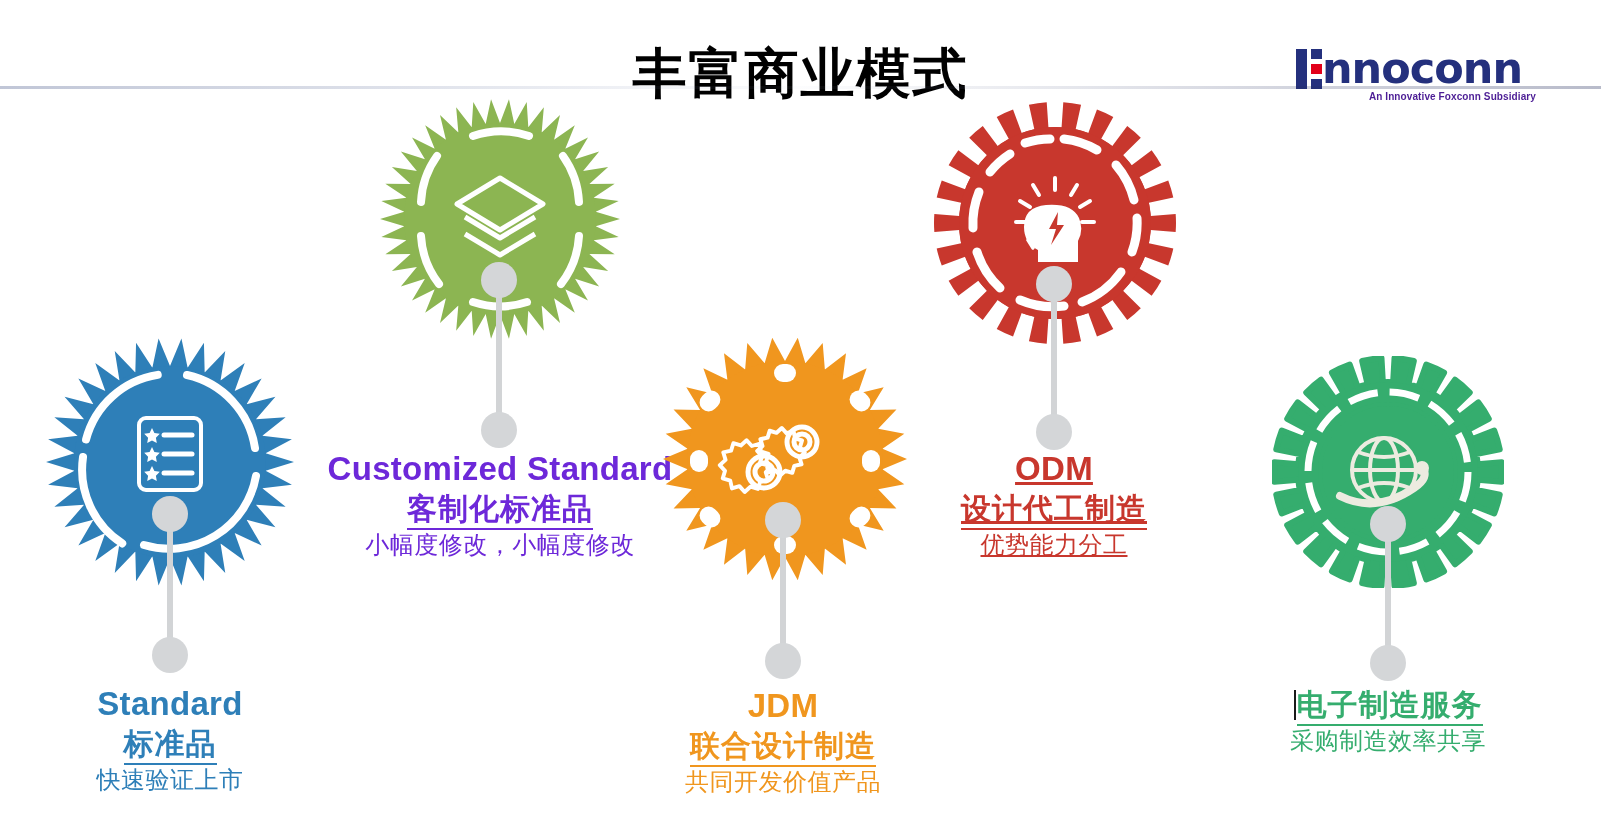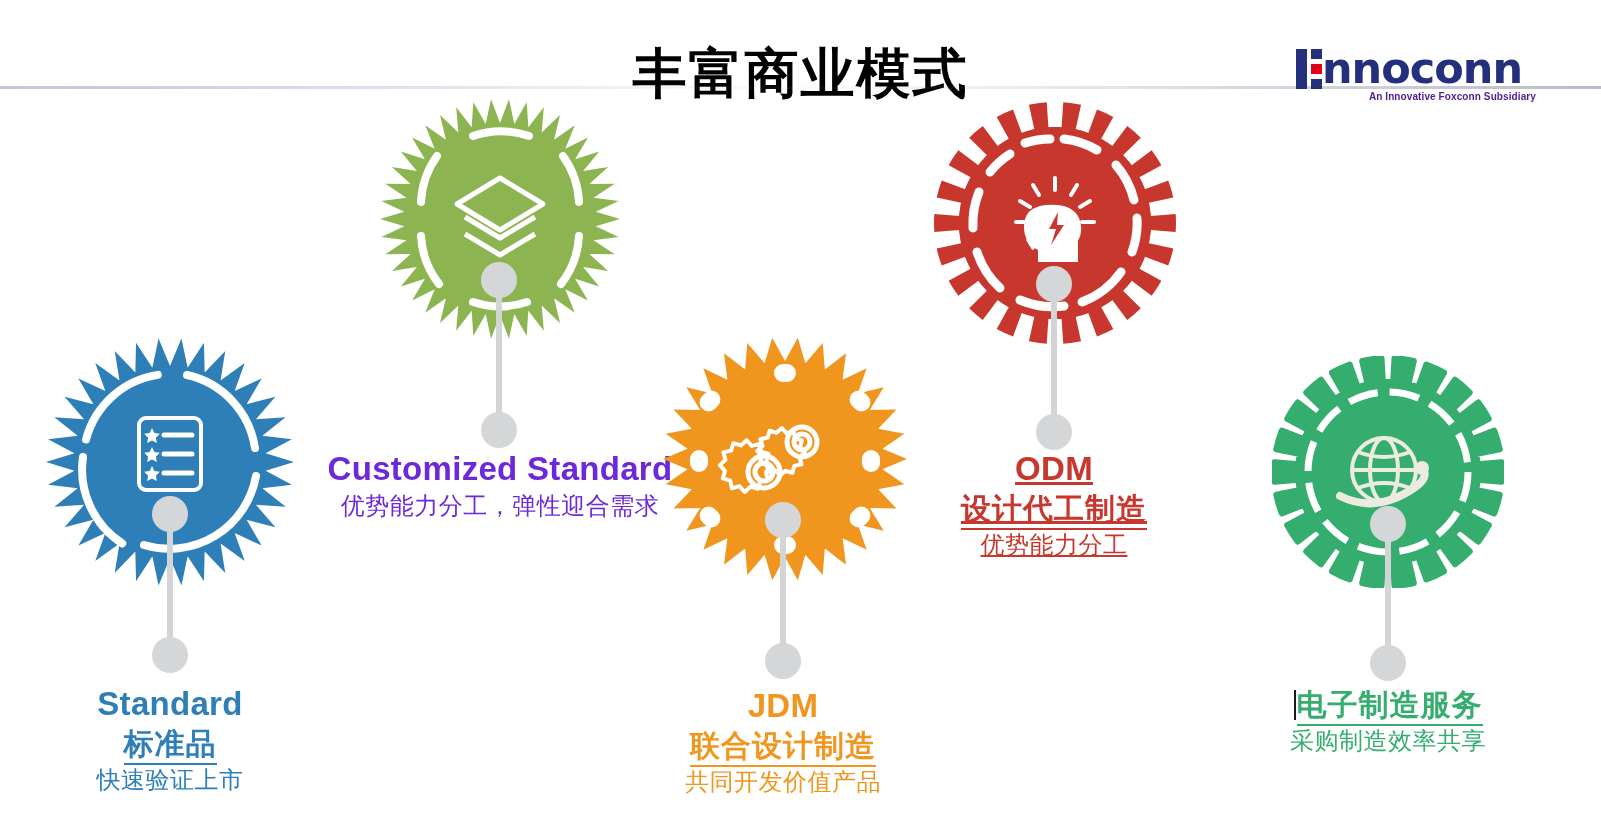--- a/index.html
+++ b/index.html
@@ -153,21 +153,22 @@
           <path d="M88 138 L123 159 L158 138"></path>
         </g>
       </svg>
     </div>
     <div class="stem" style="left:496px; top:276px; height:160px;"></div>
     <div class="dot" style="left:481px; top:262px;"></div>
     <div class="dot" style="left:481px; top:412px;"></div>
 
     <div class="labels" style="left:305px; top:448px; width:390px; color:#6d28d9;">
       <div class="lbl-en">Customized Standard</div>
-      <div class="lbl-sub">优势能力分工，弹性迎合需求</div>
+      <div class="lbl-cn"><span class="u">客制化标准品</span></div>
+      <div class="lbl-sub">小幅度修改，小幅度修改</div>
     </div>
   </div>
 
   <div class="node">
     <div class="gear-wrap" style="left:662px; top:336px;">
       <svg class="gear-svg" width="246" height="246" viewBox="0 0 246 246">
         <g id="jdm-burst">
             <path d="M 123 25 L 135.75247251865372 1.6683287650706546 L 143.37534570014043 27.141535128087057 L 160.7000733137436 6.97110501199127 L 162.86019102142842 33.472545151025116 L 184 17.344900738298477 L 180.60295472466237 43.716334551255144 L 204.6339339757807 32.3363312917579 L 195.82819289678463 57.4252005768319 L 221.7000733137436 51.29019922031827 L 207.87048957087498 74 L 234.4525458323973 73.37812954475237 L 216.20353859692506 92.71633455125516 L 242.3340072895243 97.63477372023338 L 220.4631457460908 112.75621059976997 L 245 123 L 220.4631457460908 133.24378940023004 L 242.3340072895243 148.36522627976663 L 216.20353859692506 153.28366544874484 L 234.45254583239733 172.62187045524763 L 207.870489570875 172 L 221.7000733137436 194.70980077968173 L 195.82819289678466 188.5747994231681 L 204.63393397578068 213.66366870824214 L 180.60295472466237 202.28366544874484 L 184 228.65509926170154 L 162.8601910214284 212.5274548489749 L 160.7000733137436 239.02889498800874 L 143.3753457001404 218.85846487191296 L 135.75247251865375 244.33167123492933 L 123 221 L 110.24752748134627 244.33167123492933 L 102.6246542998596 218.85846487191296 L 85.29992668625637 239.02889498800872 L 83.13980897857161 212.5274548489749 L 61.99999999999997 228.65509926170148 L 65.39704527533765 202.28366544874484 L 41.36606602421929 213.66366870824208 L 50.171807103215386 188.57479942316812 L 24.299926686256427 194.70980077968176 L 38.129510429125034 172.00000000000003 L 11.54745416760268 172.6218704552476 L 29.796461403074957 153.28366544874484 L 3.66599271047572 148.3652262797667 L 25.536854253909212 133.2437894002301 L 1 123.00000000000001 L 25.536854253909212 112.75621059976991 L 3.66599271047572 97.63477372023334 L 29.796461403074943 92.71633455125516 L 11.547454167602666 73.37812954475243 L 38.12951042912502 73.99999999999999 L 24.2999266862564 51.290199220318286 L 50.1718071032154 57.425200576831855 L 41.36606602421922 32.33633129175797 L 65.39704527533763 43.71633455125516 L 61.99999999999994 17.34490073829852 L 83.1398089785716 33.4725451510251 L 85.2999266862564 6.97110501199127 L 102.62465429985954 27.141535128087057 L 110.24752748134618 1.6683287650706546 L 122.99999999999999 25 Z" fill="#f0961e"></path>
           </g>
         <circle cx="123" cy="123" r="98" fill="#f0961e"></circle>

